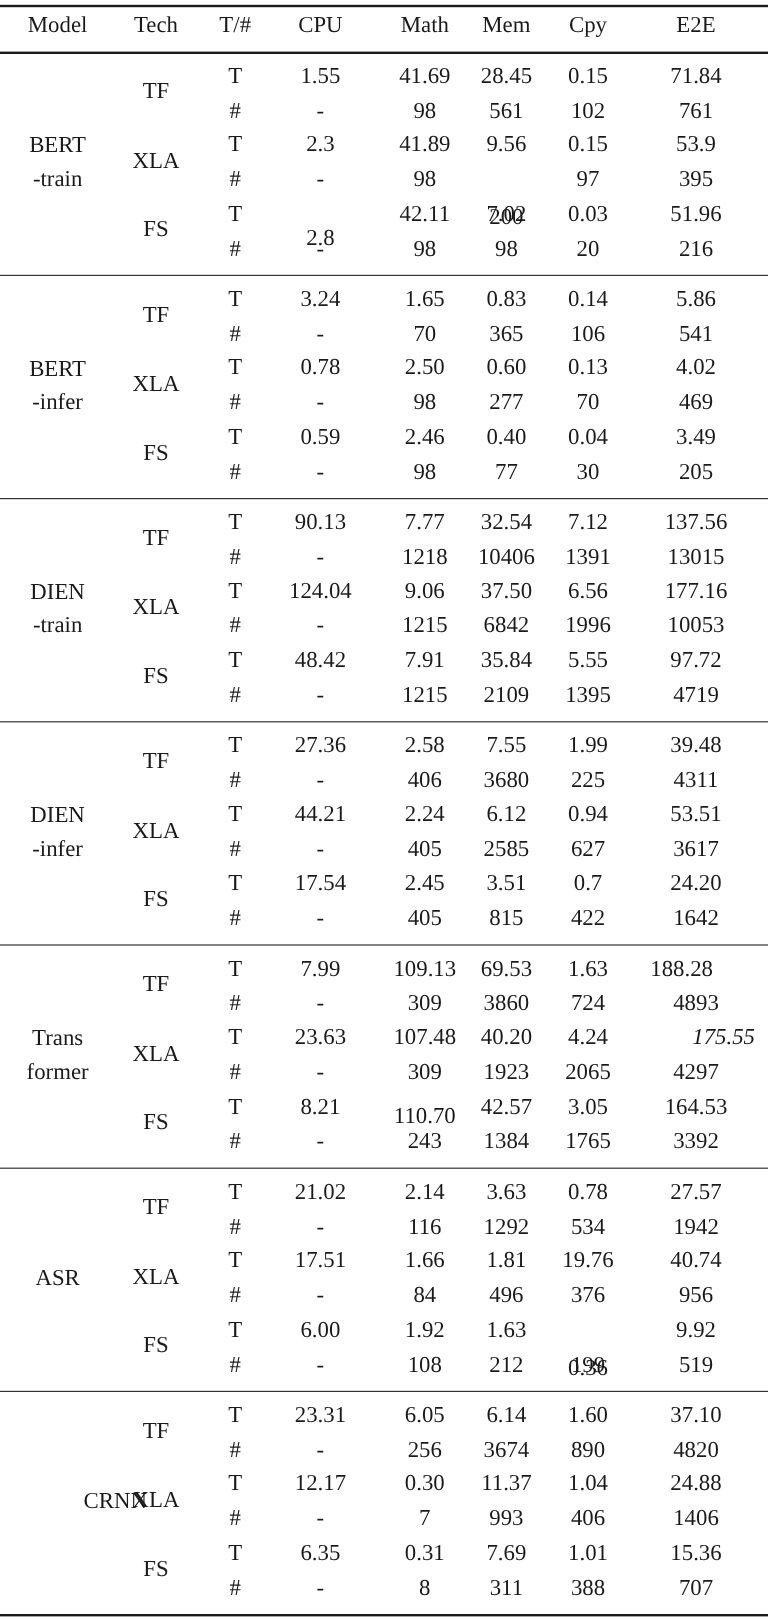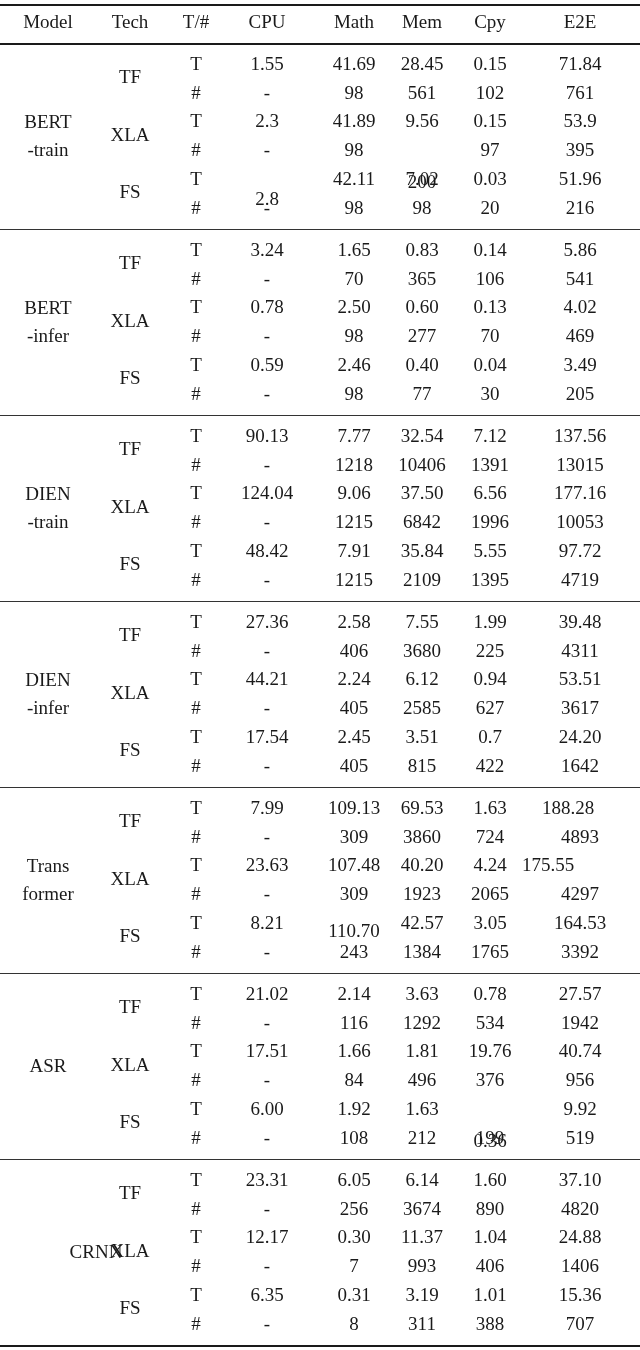--- a/index.html
+++ b/index.html
@@ -297,21 +297,21 @@
         <div class="cell" style="left: 490px; top: 824.7px;">724</div>
         <div class="cell" style="left: 580px; top: 824.7px;">4893</div>
       </div>
       <div class="cell" style="left: 130px; top: 866.75px;">XLA</div>
       <div>
         <div class="cell" style="left: 196px; top: 853.4px;">T</div>
         <div class="cell" style="left: 267px; top: 853.4px;">23.63</div>
         <div class="cell" style="left: 354px; top: 853.4px;">107.48</div>
         <div class="cell" style="left: 422px; top: 853.4px;">40.20</div>
         <div class="cell" style="left: 490px; top: 853.4px;">4.24</div>
-        <div class="cell" style="left: 548px; top: 853.4px;">175.55</div>
+        <div class="cell" style="left: 603px; top: 853.4px; font-style: italic;">175.55</div>
       </div>
       <div>
         <div class="cell" style="left: 196px; top: 882.1px;">#</div>
         <div class="cell" style="left: 267px; top: 882.1px;">-</div>
         <div class="cell" style="left: 354px; top: 882.1px;">309</div>
         <div class="cell" style="left: 422px; top: 882.1px;">1923</div>
         <div class="cell" style="left: 490px; top: 882.1px;">2065</div>
         <div class="cell" style="left: 580px; top: 882.1px;">4297</div>
       </div>
       <div class="cell" style="left: 130px; top: 924.15px;">FS</div>
@@ -418,21 +418,21 @@
         <div class="cell" style="left: 354px; top: 1254.1px;">7</div>
         <div class="cell" style="left: 422px; top: 1254.1px;">993</div>
         <div class="cell" style="left: 490px; top: 1254.1px;">406</div>
         <div class="cell" style="left: 580px; top: 1254.1px;">1406</div>
       </div>
       <div class="cell" style="left: 130px; top: 1296.15px;">FS</div>
       <div>
         <div class="cell" style="left: 196px; top: 1282.8px;">T</div>
         <div class="cell" style="left: 267px; top: 1282.8px;">6.35</div>
         <div class="cell" style="left: 354px; top: 1282.8px;">0.31</div>
-        <div class="cell" style="left: 422px; top: 1282.8px;">3.19</div>
+        <div class="cell" style="left: 422px; top: 1282.8px;">7.69</div>
         <div class="cell" style="left: 490px; top: 1282.8px;">1.01</div>
         <div class="cell" style="left: 580px; top: 1282.8px;">15.36</div>
       </div>
       <div>
         <div class="cell" style="left: 196px; top: 1311.5px;">#</div>
         <div class="cell" style="left: 267px; top: 1311.5px;">-</div>
         <div class="cell" style="left: 354px; top: 1311.5px;">8</div>
         <div class="cell" style="left: 422px; top: 1311.5px;">311</div>
         <div class="cell" style="left: 490px; top: 1311.5px;">388</div>
         <div class="cell" style="left: 580px; top: 1311.5px;">707</div>

